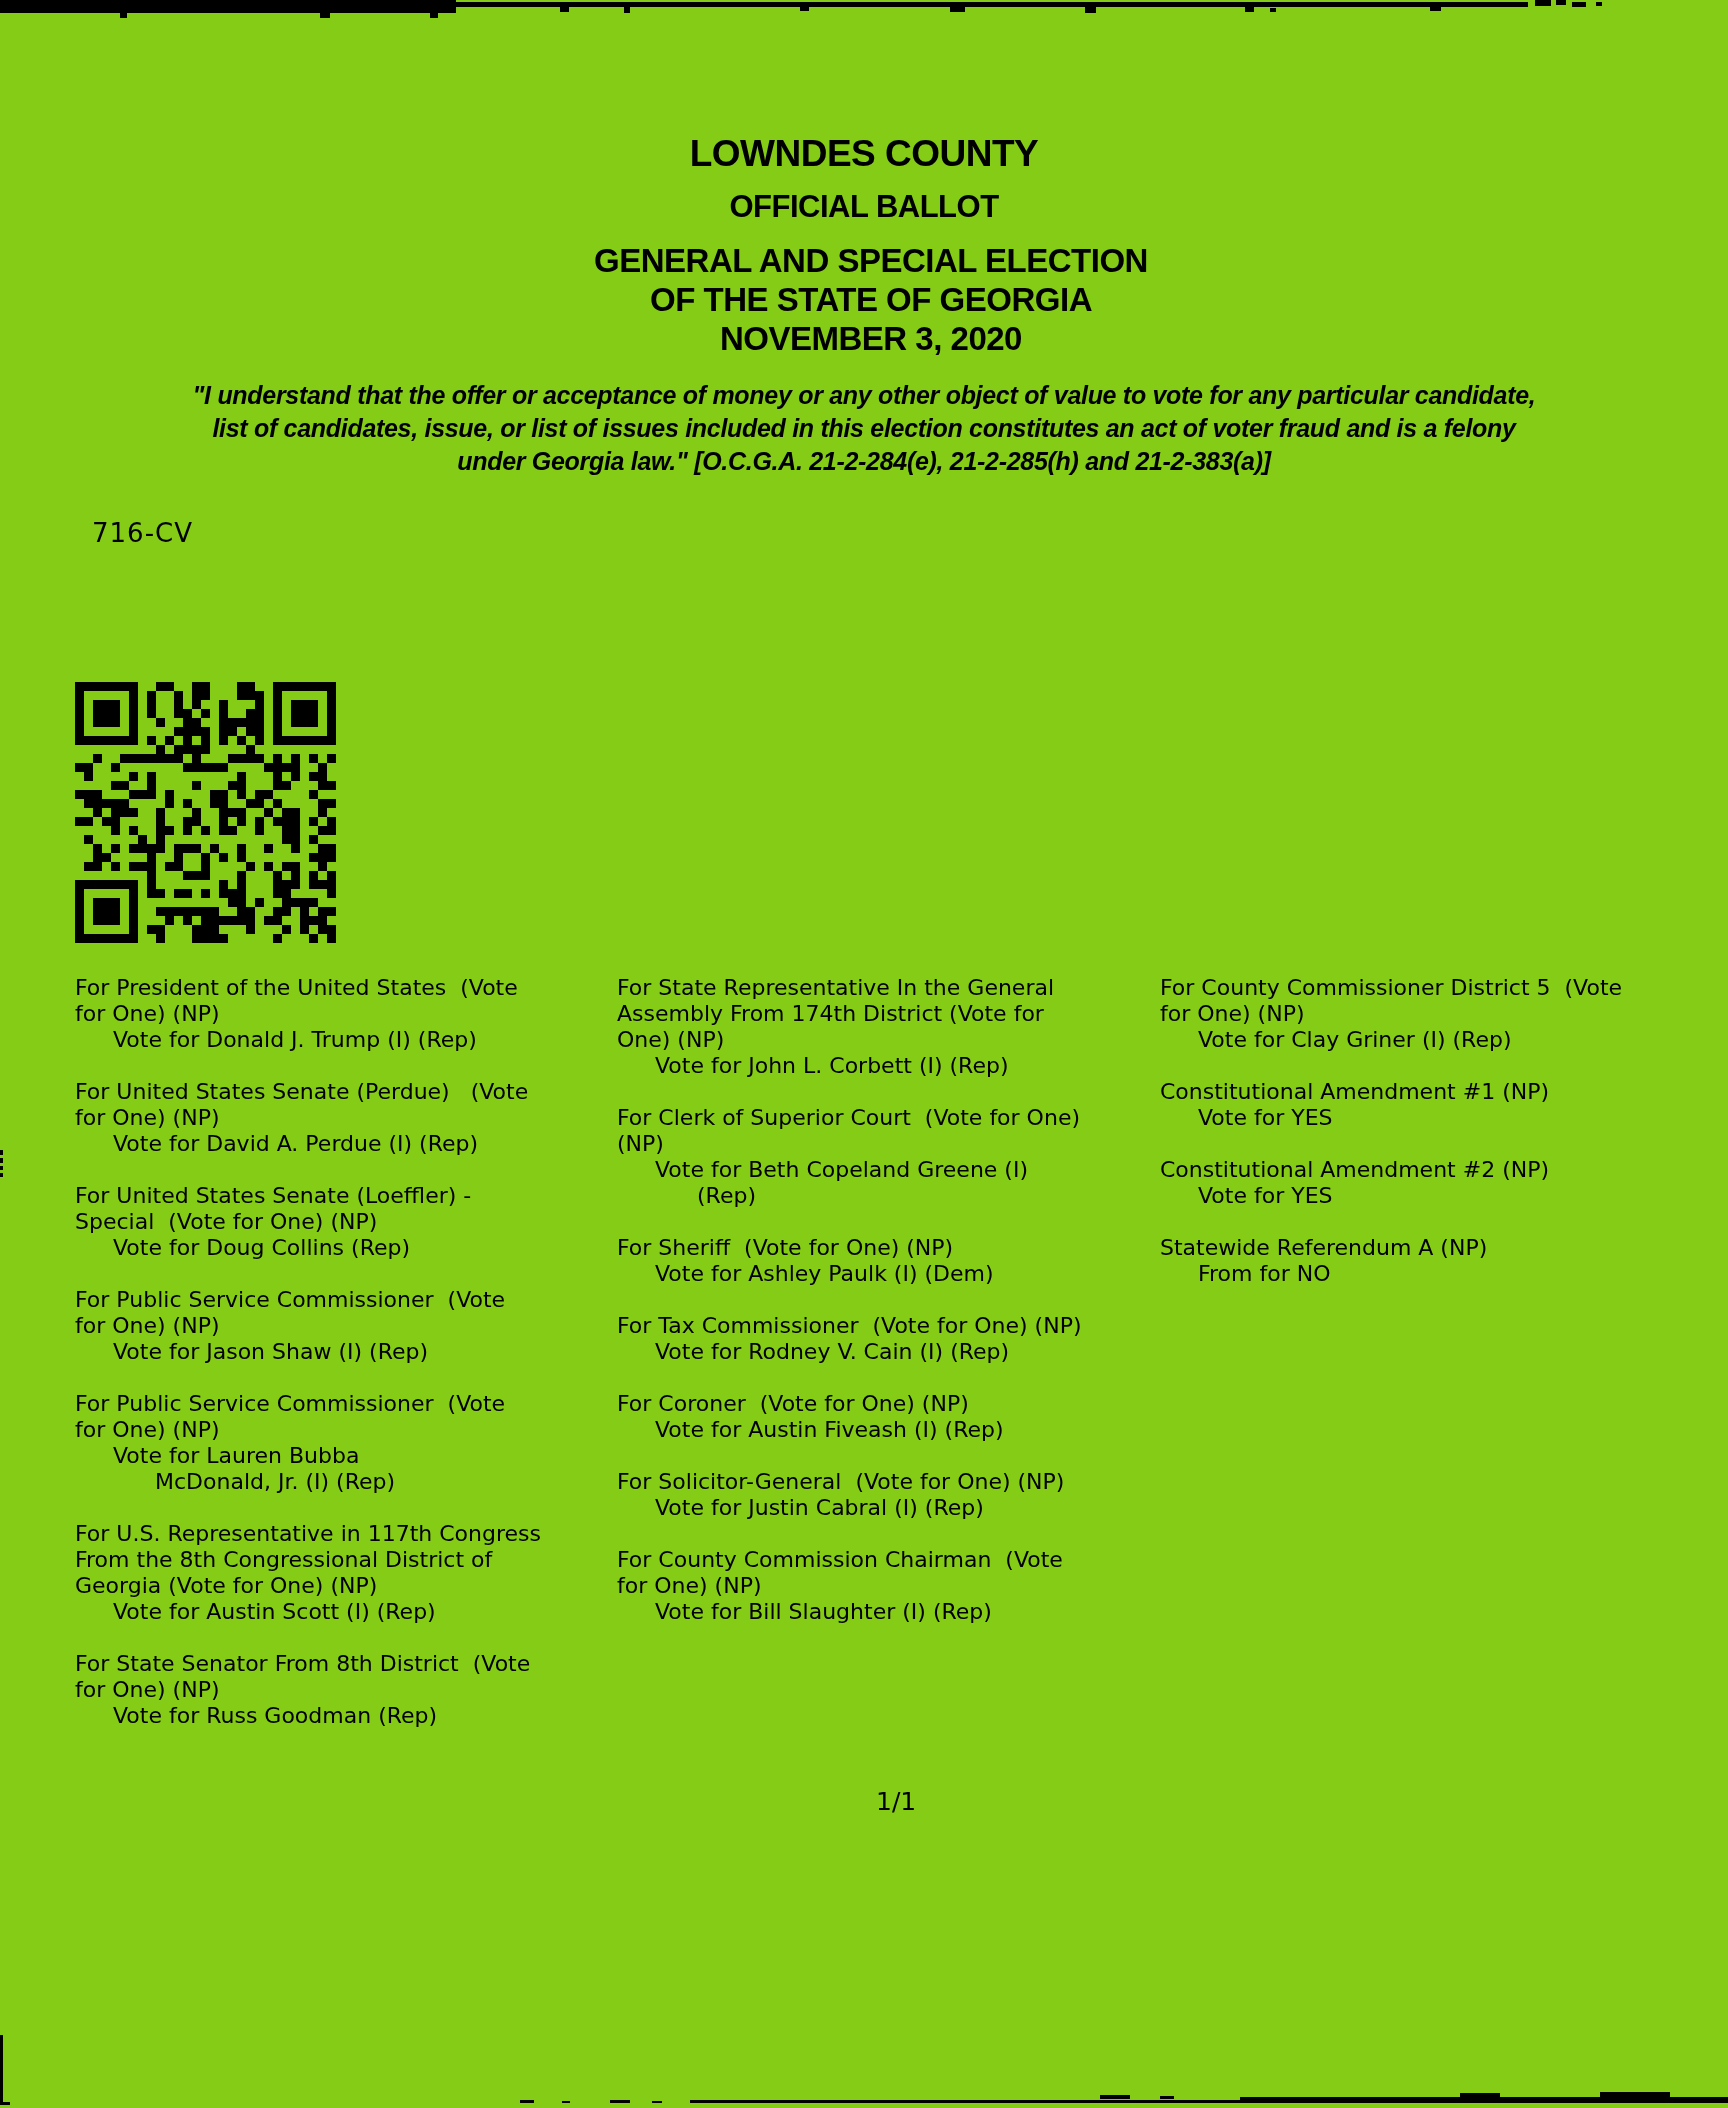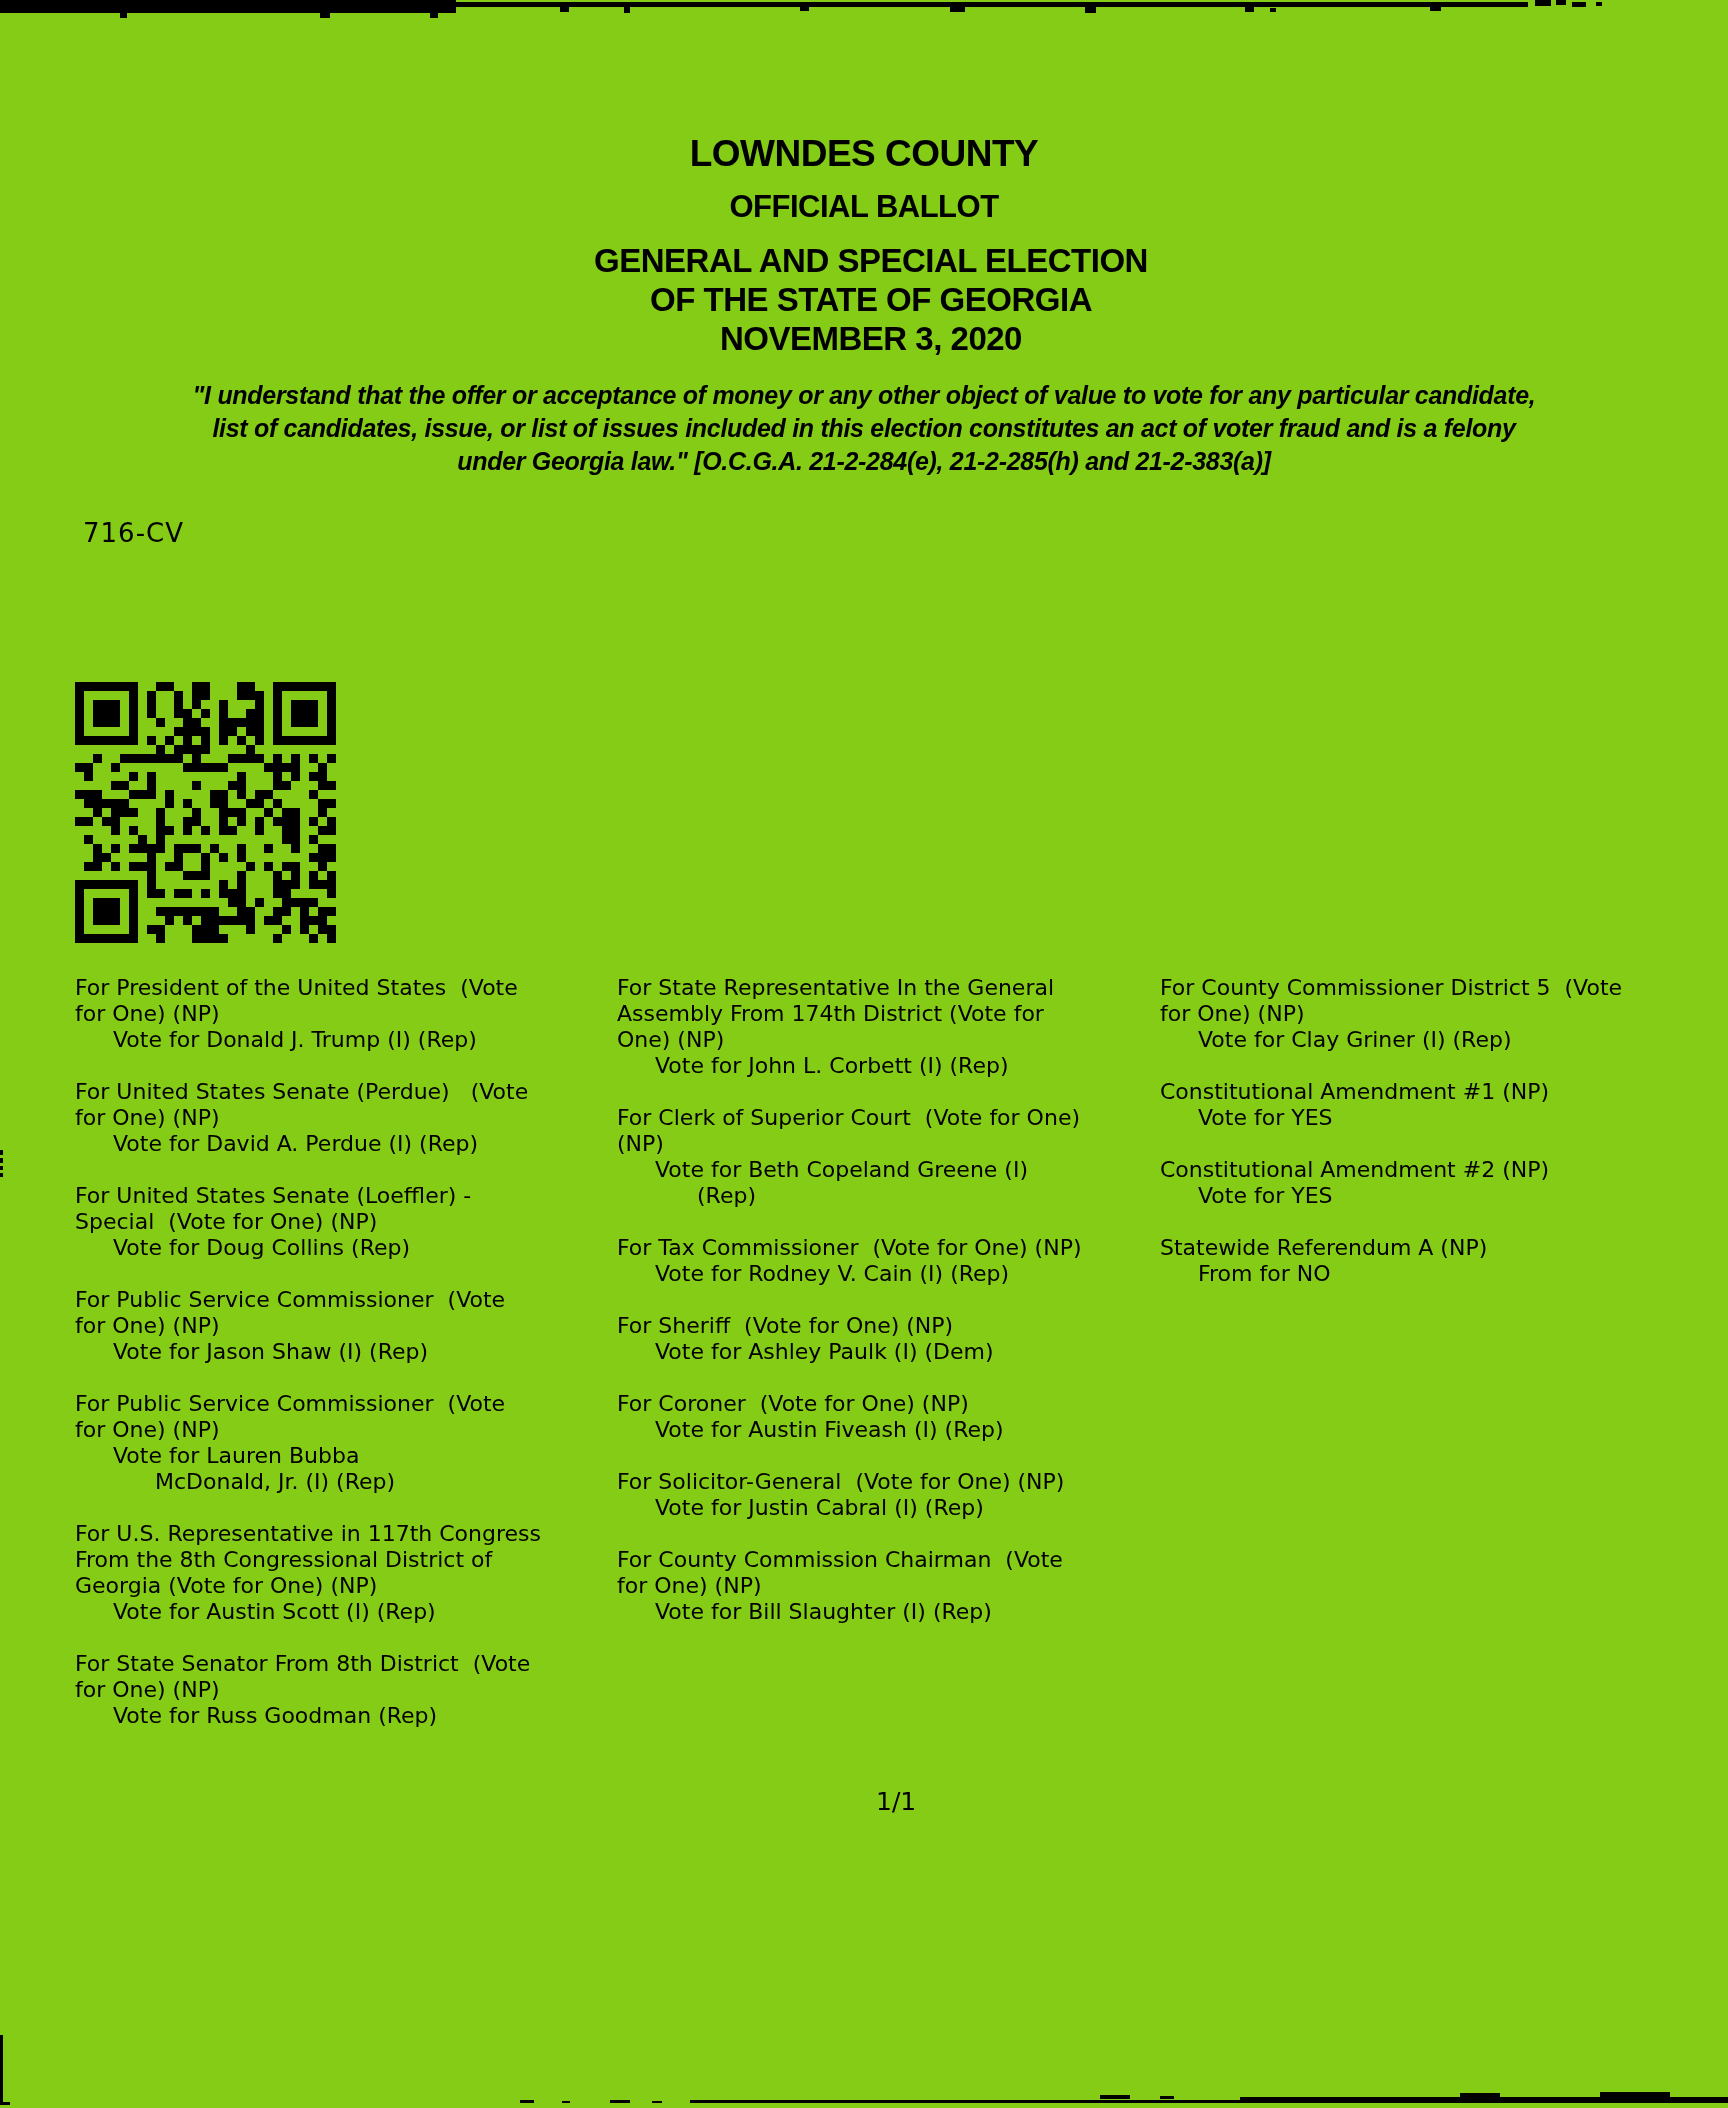--- a/index.html
+++ b/index.html
@@ -19,21 +19,21 @@
   #county{top:133px;font-size:37px;}
   #official{top:189px;font-size:31px;}
   #election{top:241px;font-size:33px;line-height:39px;padding-left:7px;}
   
   #disclaimer{
     position:absolute;top:379px;left:0;width:1728px;text-align:center;
     font-family:"Liberation Sans",sans-serif;font-style:italic;font-weight:700;
     font-size:25px;line-height:33px;letter-spacing:-0.3px;
   }
   
-  #ballot-style{position:absolute;left:83px;top:518px;font-size:26px;letter-spacing:1px;}
+  #ballot-style{position:absolute;left:92px;top:518px;font-size:26px;letter-spacing:1px;}
   
   #qr{position:absolute;left:75px;top:682px;width:261px;height:261px;}
   
   .col{position:absolute;top:975px;font-size:22px;line-height:26px;}
   #col1{left:75px;width:540px;}
   #col2{left:617px;width:540px;}
   #col3{left:1160px;width:568px;}
   .entry{margin-bottom:26px;}
   .line{white-space:pre;}
   .ind0{padding-left:0;}
@@ -527,26 +527,26 @@
         <div class="line ind0">One) (NP)</div>
         <div class="line ind1">Vote for John L. Corbett (I) (Rep)</div>
       </div>
       <div class="entry">
         <div class="line ind0">For Clerk of Superior Court  (Vote for One)</div>
         <div class="line ind0">(NP)</div>
         <div class="line ind1">Vote for Beth Copeland Greene (I)</div>
         <div class="line ind2">(Rep)</div>
       </div>
       <div class="entry">
+        <div class="line ind0">For Sheriff  (Vote for One) (NP)</div>
+        <div class="line ind1">Vote for Ashley Paulk (I) (Dem)</div>
+      </div>
+      <div class="entry">
         <div class="line ind0">For Tax Commissioner  (Vote for One) (NP)</div>
         <div class="line ind1">Vote for Rodney V. Cain (I) (Rep)</div>
-      </div>
-      <div class="entry">
-        <div class="line ind0">For Sheriff  (Vote for One) (NP)</div>
-        <div class="line ind1">Vote for Ashley Paulk (I) (Dem)</div>
       </div>
       <div class="entry">
         <div class="line ind0">For Coroner  (Vote for One) (NP)</div>
         <div class="line ind1">Vote for Austin Fiveash (I) (Rep)</div>
       </div>
       <div class="entry">
         <div class="line ind0">For Solicitor-General  (Vote for One) (NP)</div>
         <div class="line ind1">Vote for Justin Cabral (I) (Rep)</div>
       </div>
       <div class="entry">

